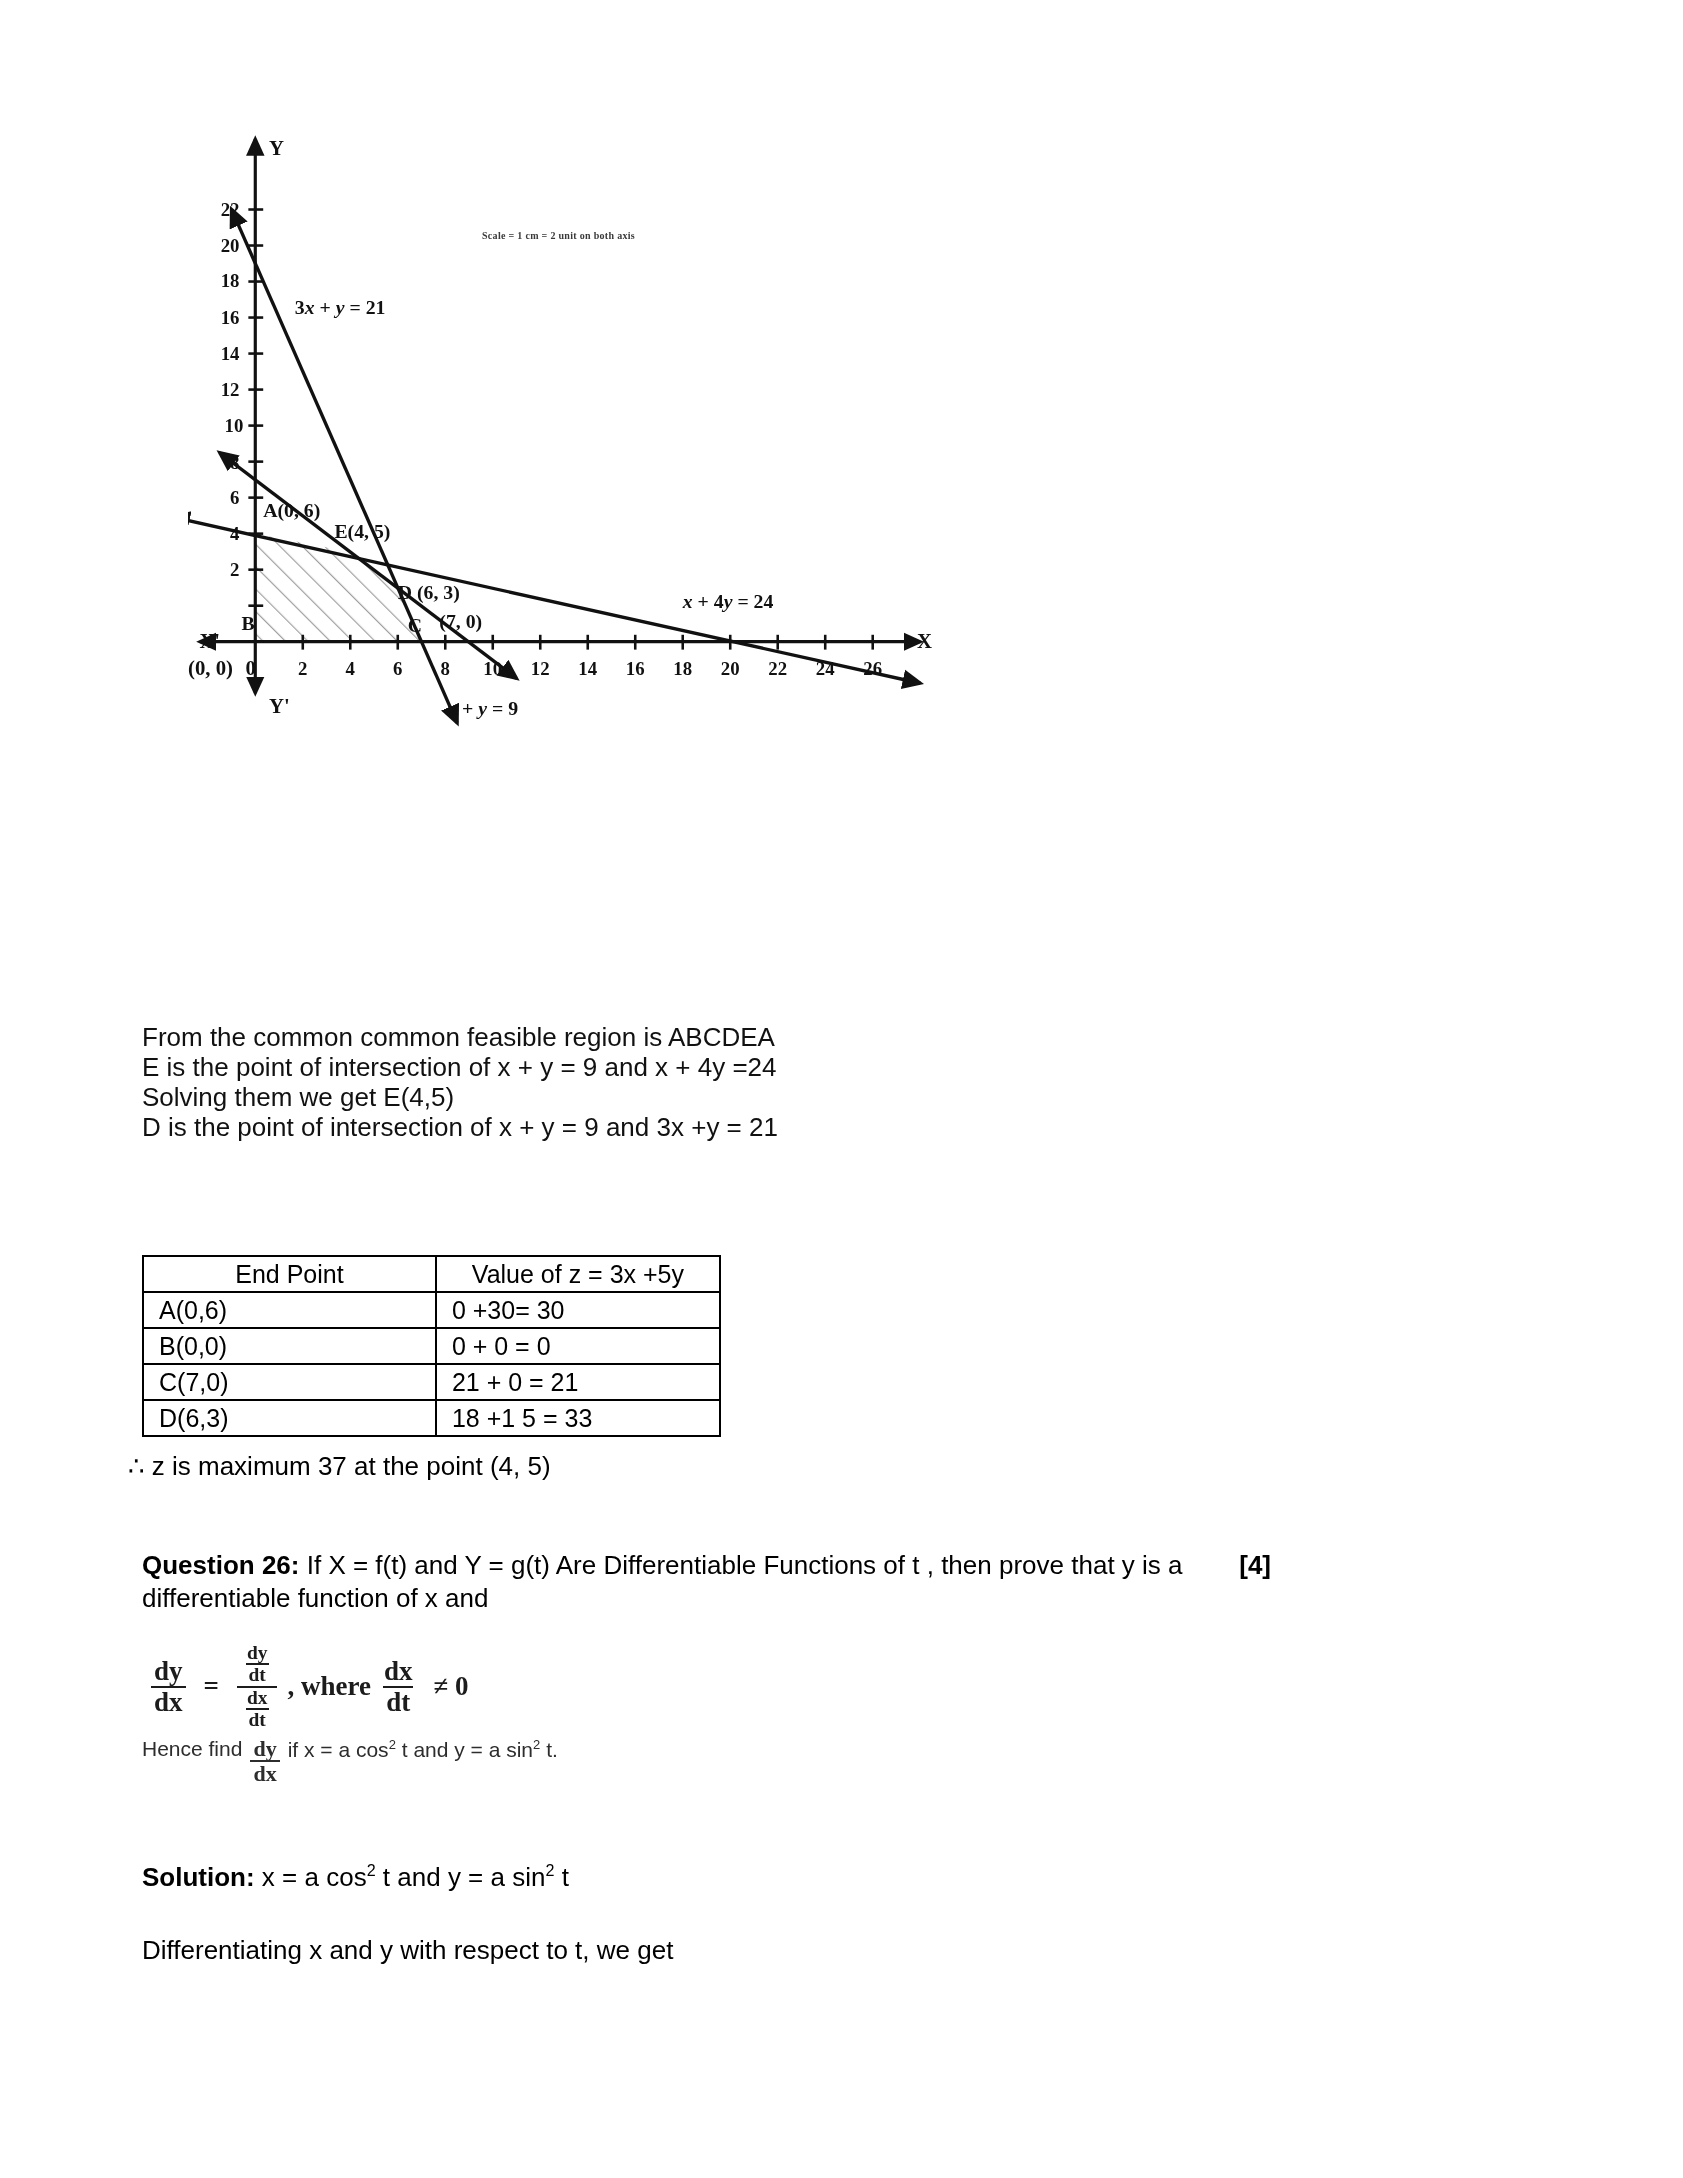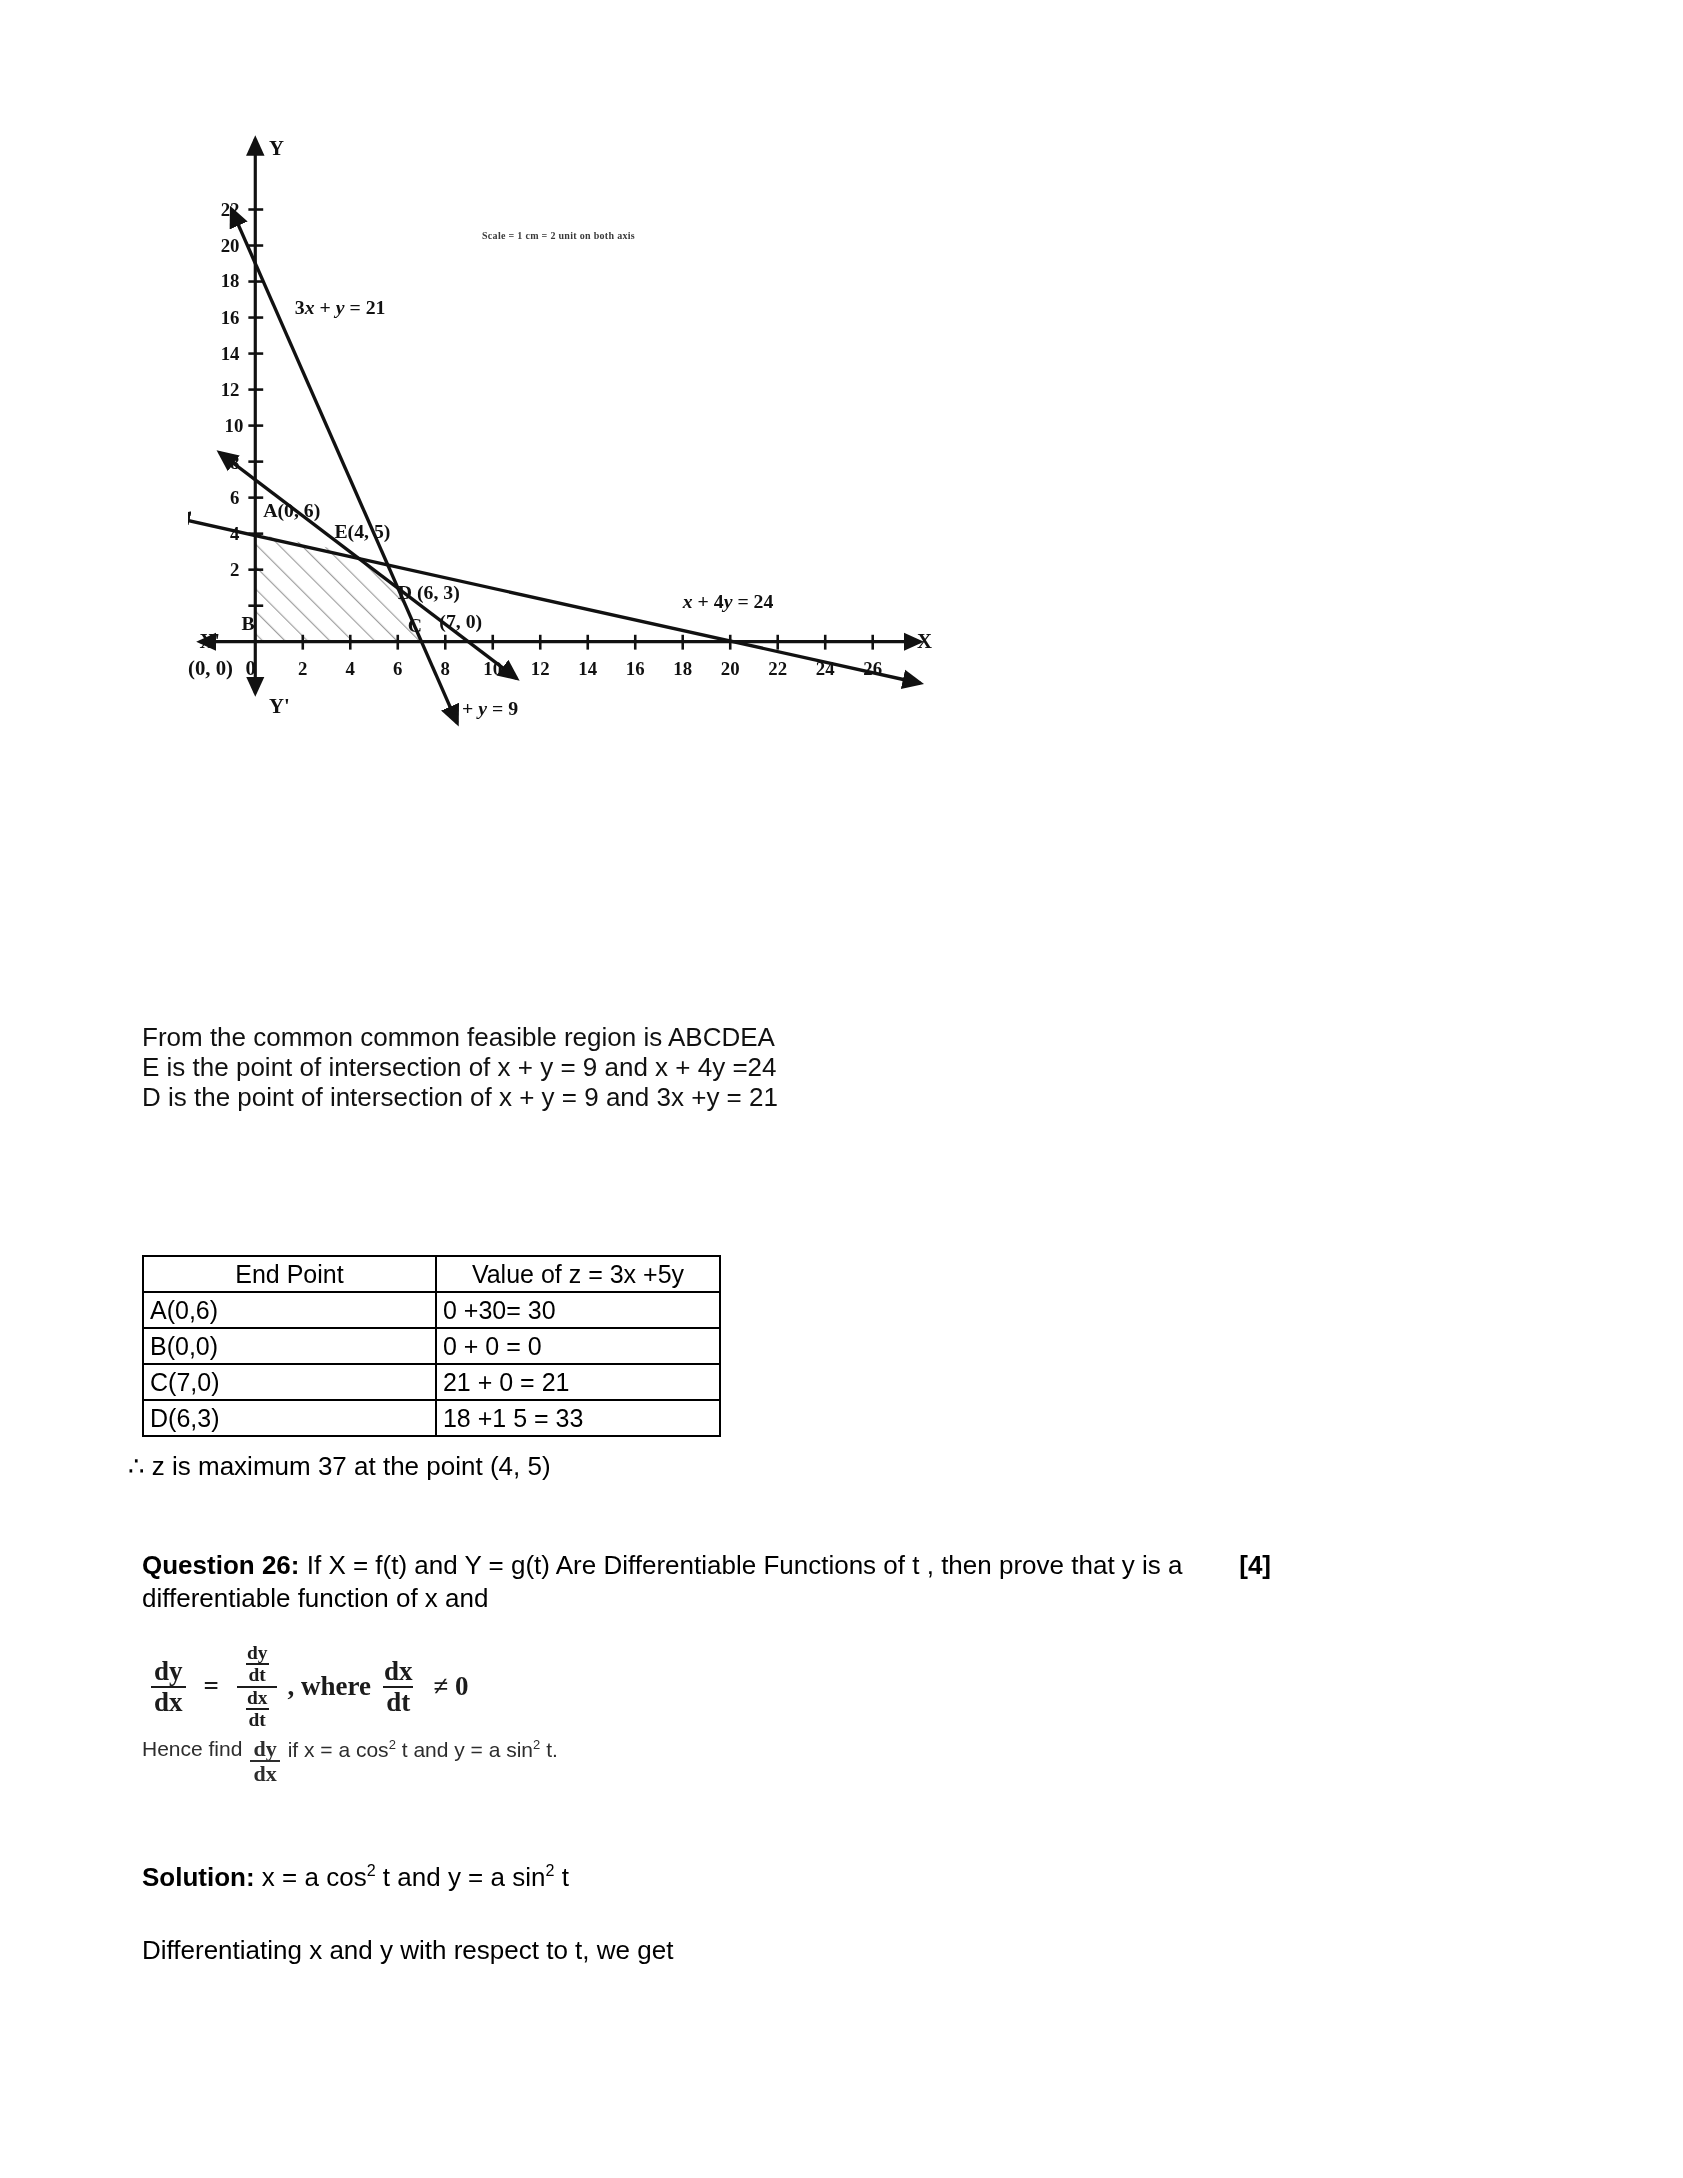--- a/index.html
+++ b/index.html
@@ -51,21 +51,21 @@
   table.vals {
     position:absolute;
     left:142px; top:1255px;
     width:579px;
     border-collapse:collapse;
     font-size:25px;
   }
   table.vals td {
     border:2px solid #000;
     height:34px;
-    padding:0 6px;
+    padding:0 15px;
     vertical-align:middle;
   }
   table.vals td.hdr { text-align:center; }
   table.vals td.c1 { width:294px; }
   table.vals td.c2 { width:285px;margin-left:44px; }
   .uline { text-decoration:underline; }
 
   .concl {
     position:absolute; left:128px; top:1451px;
     font-size:26px; white-space:nowrap;
@@ -224,20 +224,21 @@
         <text x="254" y="514">(7, 0)</text>
       </g>
     </svg>
   </div>
 
   <div class="scale-note">Scale = 1 cm = 2 unit on both axis</div>
 
   <div class="para" id="para-block">
     <div>From the common common feasible region is ABCDEA</div>
     <div>E is the point of intersection of x + y = 9 and x + 4y =24</div>
+    <div>Solving them we get E(4,5)</div>
     <div>D is the point of intersection of  x + y = 9 and 3x +y = 21</div>
   </div>
 
   <table class="vals">
     <tbody>
       <tr>
         <td class="hdr c1">End Point</td>
         <td class="hdr c2">Value of z = 3x +5y</td>
       </tr>
       <tr>

